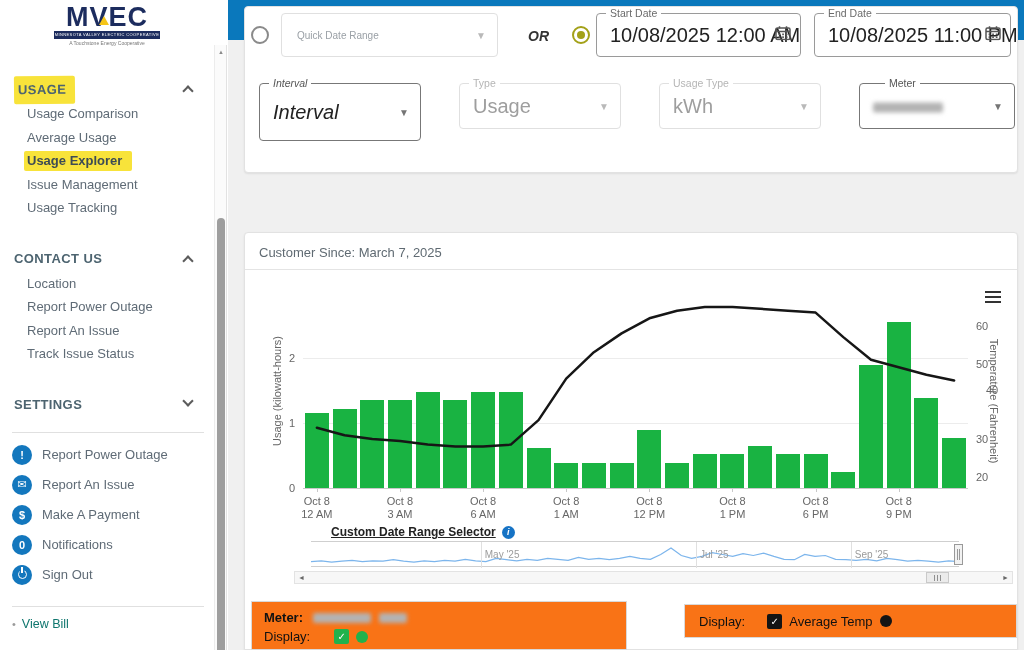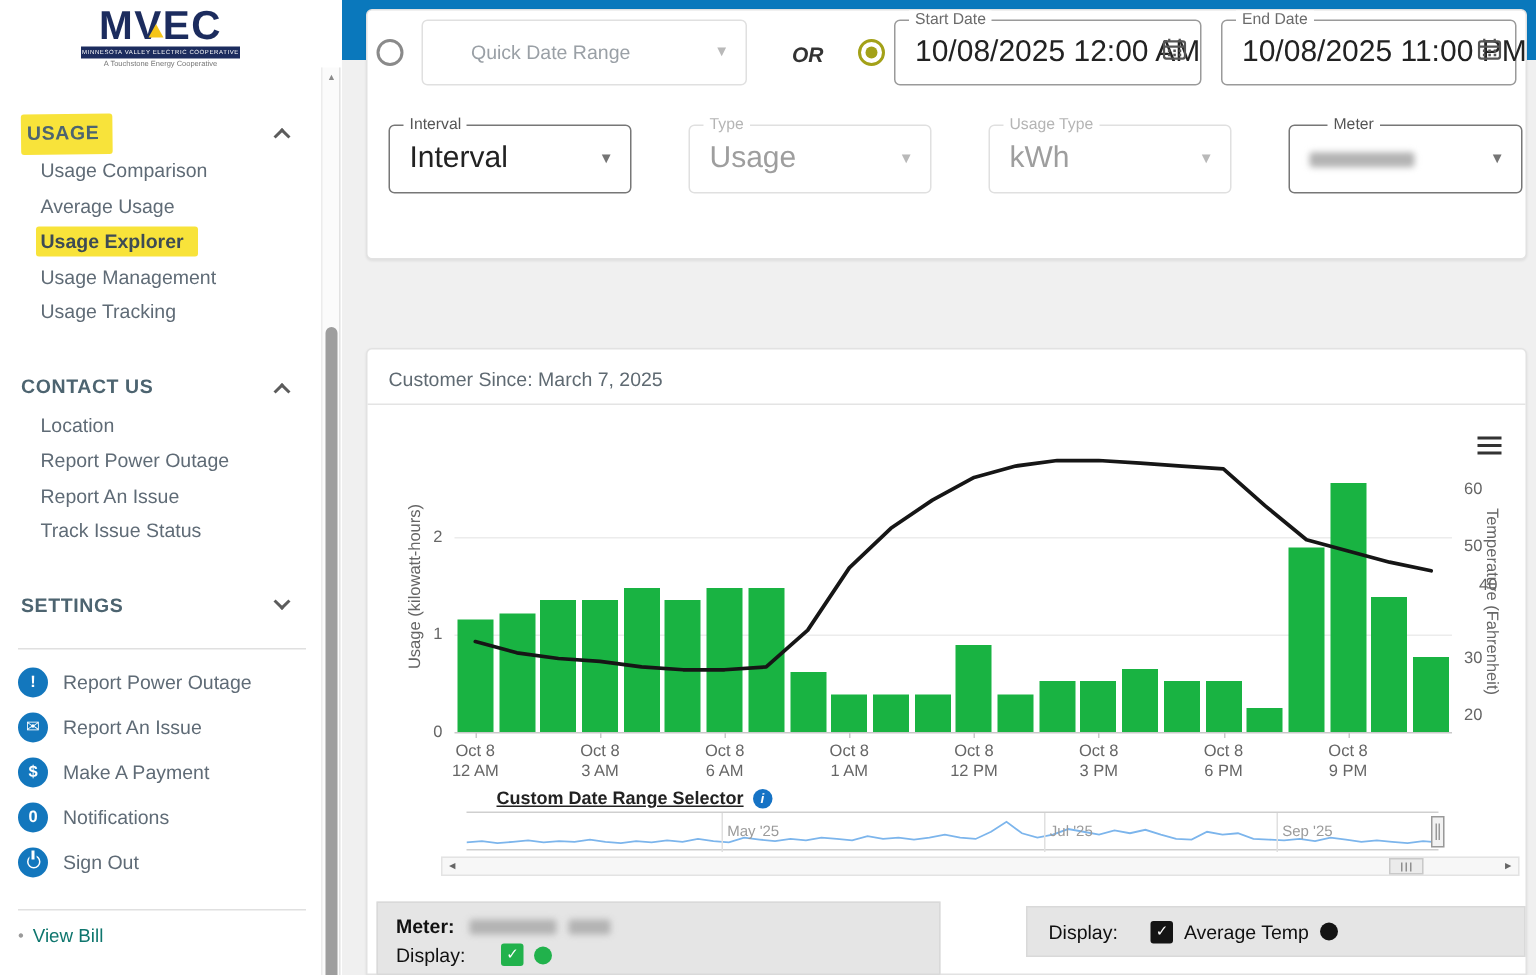--- a/index.html
+++ b/index.html
@@ -66,22 +66,22 @@
   .chart-card { left:16px; top:232px; width:774px; height:418px; border-radius:4px 4px 0 0; }
 
   
   .radio { position:absolute; width:18px; height:18px; border-radius:50%; border:2px solid #8a8a8a;
     background:#fff; cursor:pointer; }
   .radio.sel { border-color:#a3a118; }
   .radio.sel::after { content:""; position:absolute; left:3px; top:3px; width:8px; height:8px;
     border-radius:50%; background:#a3a118; }
   .select-lite { position:absolute; border:1px solid #e0e0e0; border-radius:4px; background:#fff;
     cursor:pointer; }
-  .select-lite .val { position:absolute; left:32px; top:50%; transform:translateY(-50%);
-    font-size:13px; color:#9aa0a6; }
+  .select-lite .val { position:absolute; left:15px; top:50%; transform:translateY(-50%);
+    font-size:10px; color:#9aa0a6; }
   .caret { position:absolute; right:11px; top:50%; transform:translateY(-50%);
     font-size:10px; color:#757575; }
   .caret.dim { color:#b9b9b9; }
   .field { position:absolute; border:1px solid #9a9a9a; border-radius:4px; background:#fff; }
   .field.dim { border-color:#e0e0e0; }
   .flabel { position:absolute; top:-7px; left:9px; background:#fff; padding:0 4px;
     font-size:10.5px; color:#6b6b6b; }
   .field.dim .flabel { color:#b5b5b5; }
   .fval { position:absolute; left:13px; top:50%; transform:translateY(-50%); font-size:20px;
     color:#222; white-space:nowrap; }
@@ -126,21 +126,21 @@
   .nav-handle::before { left:2px; } .nav-handle::after { right:2px; }
   .hscroll { position:absolute; left:49px; top:338px; width:719px; height:13px; background:#f7f7f7;
     border:1px solid #e3e3e3; }
   .hscroll .arr { position:absolute; top:0; width:13px; height:11px; font-size:7px; color:#666;
     text-align:center; line-height:11px; cursor:pointer; }
   .hscroll .thumb { position:absolute; left:631px; top:0; width:23px; height:11px;
     background:#ebebeb; border:1px solid #c9c9c9; cursor:grab; }
   .hscroll .thumb i { position:absolute; top:2px; width:1px; height:6px; background:#8f8f8f; }
 
   
-  .legend-box { position:absolute; background:#e5e5e5; border:1px solid #d9d9d9; }
+  .legend-box { position:absolute; background:#f97316; border:1px solid #d9d9d9; }
   .lb-meter { left:6px; top:368px; width:376px; height:49px; padding:6px 12px; }
   .lb-temp { left:439px; top:371px; width:333px; height:34px; display:flex; align-items:center;
     padding:0 14px; }
   .lb-row { display:flex; align-items:center; height:19px; font-size:13px; color:#111; }
   .lb-strong { font-weight:700; }
   .cbox { display:inline-flex; align-items:center; justify-content:center; width:15px; height:15px;
     border-radius:2px; color:#fff; font-size:10px; cursor:pointer; }
   .cbox.green { background:#21b24c; }
   .cbox.black { background:#141414; }
   .dot { display:inline-block; width:12px; height:12px; border-radius:50%; }
@@ -158,21 +158,21 @@
       <div class="logo-strip">MINNESOTA VALLEY ELECTRIC COOPERATIVE</div>
       <div class="logo-tag">A Touchstone Energy Cooperative</div>
     </div>
     <div class="nav" id="nav-sections">
         <div>
           <div class="sec-head"><span class="hl-wrap"><span class="sec-label">USAGE</span></span><span class="chev up"></span></div>
           <div class="sec-items">
             <div class="nav-item"><span>Usage Comparison</span></div>
             <div class="nav-item"><span>Average Usage</span></div>
             <div class="nav-item"><span class="hl">Usage Explorer</span></div>
-            <div class="nav-item"><span>Usage Management</span></div>
+            <div class="nav-item"><span>Issue Management</span></div>
             <div class="nav-item"><span>Usage Tracking</span></div>
           </div>
         </div>
         <div class="sec-gap">
           <div class="sec-head"><span><span class="sec-label">CONTACT US</span></span><span class="chev up"></span></div>
           <div class="sec-items">
             <div class="nav-item"><span>Location</span></div>
             <div class="nav-item"><span>Report Power Outage</span></div>
             <div class="nav-item"><span>Report An Issue</span></div>
             <div class="nav-item"><span>Track Issue Status</span></div>
@@ -266,21 +266,21 @@
                 <rect x="7.2" y="8" width="1.7" height="1.7"></rect>
                 <rect x="10.8" y="8" width="1.7" height="1.7"></rect>
                 <rect x="3.6" y="10.8" width="1.7" height="1.7"></rect>
                 <rect x="7.2" y="10.8" width="1.7" height="1.7"></rect>
                 <rect x="10.8" y="10.8" width="1.7" height="1.7"></rect>
               </g>
             </svg>
         </span>
       </div>
 
-      <div class="field" style="left:14px; top:76px; width:162px; height:46px; border-color:#777;">
+      <div class="field" style="left:14px; top:76px; width:162px; height:58px; border-color:#777;font-style:italic;">
         <span class="flabel" style="color:#555;">Interval</span>
         <span class="fval">Interval</span>
         <span class="caret">▼</span>
       </div>
       <div class="field dim" style="left:214px; top:76px; width:162px; height:46px;">
         <span class="flabel">Type</span>
         <span class="fval">Usage</span>
         <span class="caret dim">▼</span>
       </div>
       <div class="field dim" style="left:414px; top:76px; width:162px; height:46px;">
@@ -370,21 +370,21 @@
             <div>1 AM</div>
           </div>
           <div class="xtickmark" style="left: 404.354px; top: 255px;"></div>
           <div class="xlab" style="left: 377.354px; top: 262px;">
             <div>Oct 8</div>
             <div>12 PM</div>
           </div>
           <div class="xtickmark" style="left: 487.479px; top: 255px;"></div>
           <div class="xlab" style="left: 460.479px; top: 262px;">
             <div>Oct 8</div>
-            <div>3 PM</div>
+            <div>1 PM</div>
           </div>
           <div class="xtickmark" style="left: 570.604px; top: 255px;"></div>
           <div class="xlab" style="left: 543.604px; top: 262px;">
             <div>Oct 8</div>
             <div>6 PM</div>
           </div>
           <div class="xtickmark" style="left: 653.729px; top: 255px;"></div>
           <div class="xlab" style="left: 626.729px; top: 262px;">
             <div>Oct 8</div>
             <div>9 PM</div>

